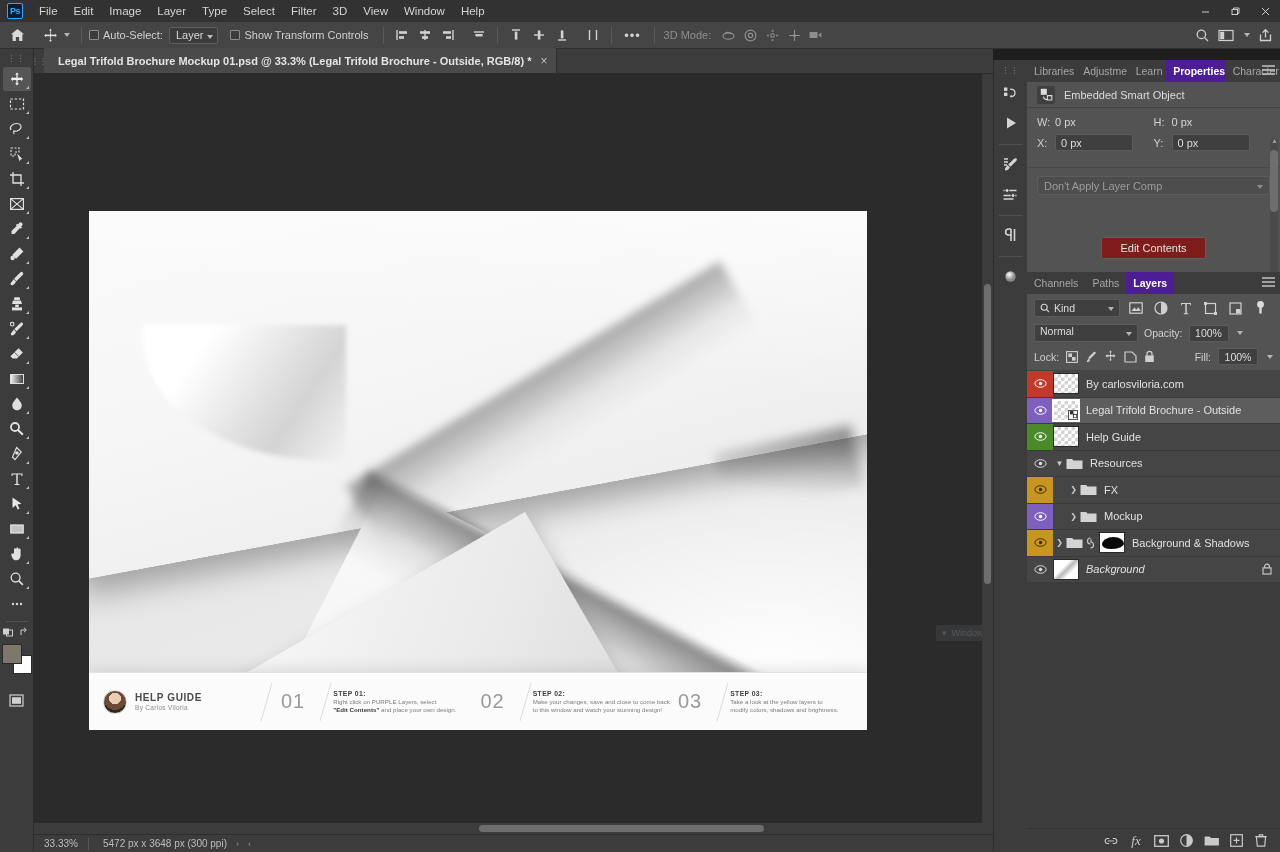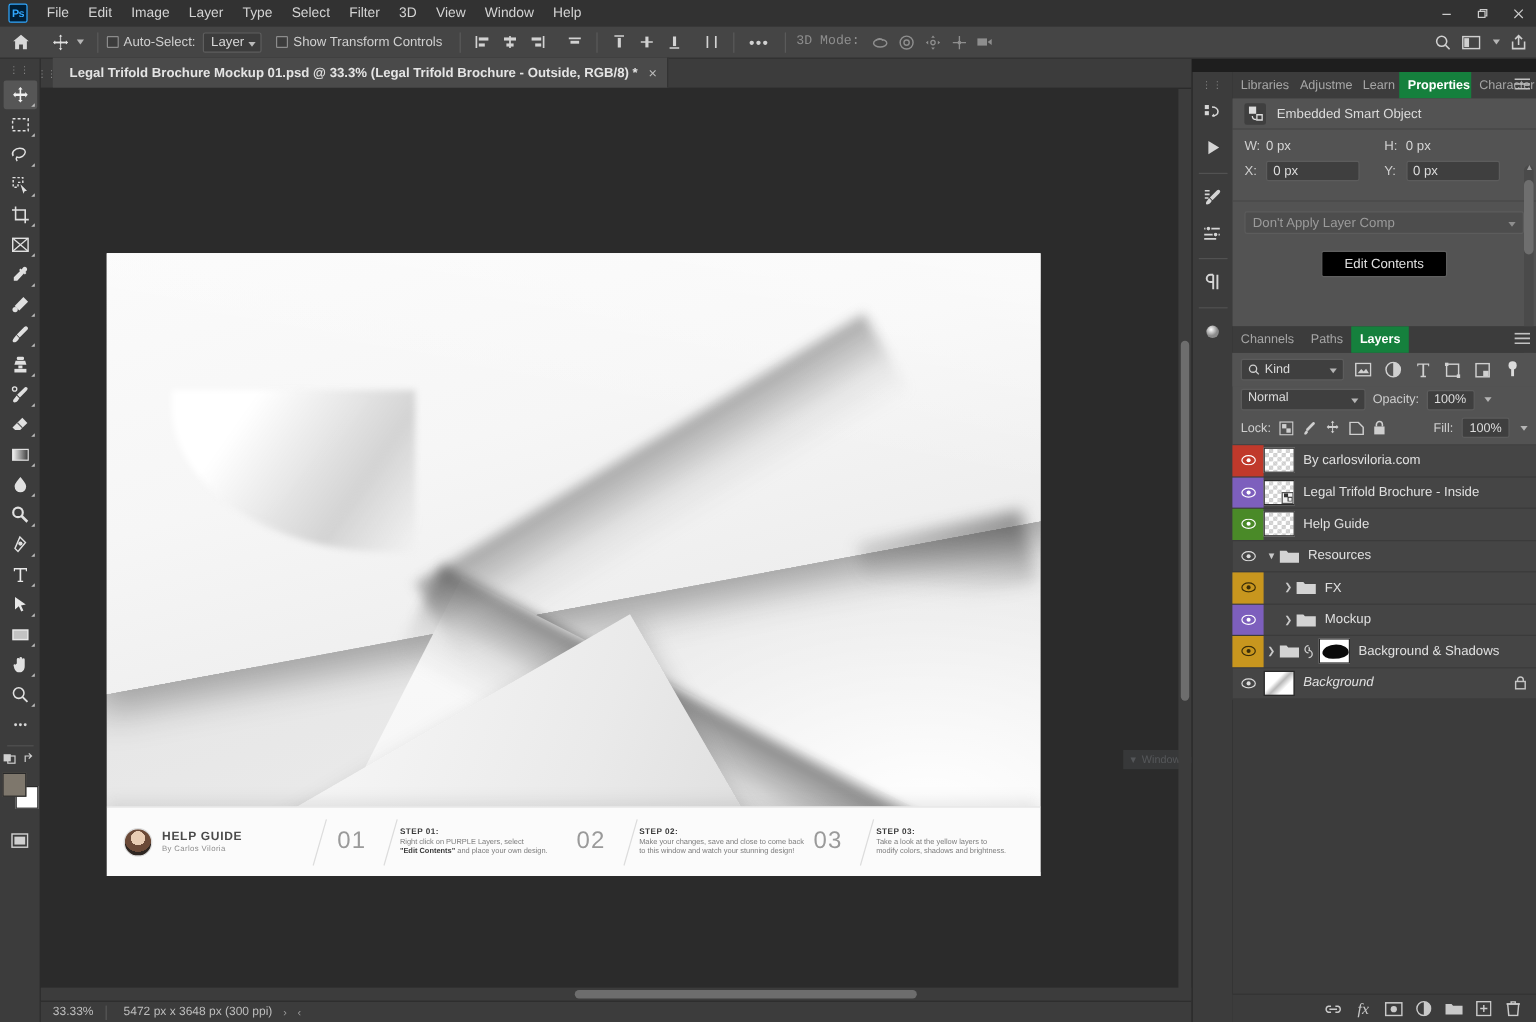--- a/index.html
+++ b/index.html
@@ -58,21 +58,21 @@
   .ob-select::after {
     content: ""; position: absolute; right: 4px; top: 7px;
     border-left: 3.5px solid transparent; border-right: 3.5px solid transparent;
     border-top: 4px solid #bbb;
   }
   .align-group { display: flex; align-items: center; gap: 1px; }
   .ob-ic {
     width: 22px; height: 22px; display: flex; align-items: center;
     justify-content: center; border-radius: 2px;
   }
-  .ob-3dlabel { color: #8e8e8e; margin: 0 6px 0 2px; font-family: Liberation Mono, monospace; }
+  .ob-3dlabel { color: #8e8e8e; margin: 0 6px 0 2px; }
   .ob-right { position: absolute; right: 4px; display: flex; align-items: center; gap: 2px; }
 
   
   .toolbar {
     position: absolute; left: 0; top: 49px; width: 34px; height: 803px;
     background: #3c3c3c; padding-top: 5px;
     display: flex; flex-direction: column; align-items: center;
     border-right: 1px solid #2b2b2b;
   }
   .tool {
@@ -258,21 +258,21 @@
     background: #3c3c3c;
   }
   .panel-tabs {
     height: 22px; background: #3c3c3c; display: flex; align-items: stretch;
     font-size: 10.5px; position: relative;
   }
   .ptab {
     padding: 0 7px; display: flex; align-items: center; color: #a7a7a7;
     white-space: nowrap; overflow: hidden;
   }
-  .ptab.active { background: #15803d; color: #ffffff; font-weight: bold; }
+  .ptab.active { background: #4c1d95; color: #ffffff; font-weight: bold; }
   .panel-menu {
     position: absolute; right: 5px; top: 5px; color: #bdbdbd; font-size: 11px;
     line-height: 11px;
   }
   .panel-body { background: #535353; }
 
   
   .prop-head {
     height: 26px; display: flex; align-items: center; gap: 9px;
     padding: 0 10px; border-bottom: 1px solid #444;
@@ -299,22 +299,22 @@
     border-radius: 2px; display: flex; align-items: center; padding: 0 16px 0 6px;
     font-size: 11px; color: #9b9b9b; position: relative;
   }
   .pselect::after {
     content: ""; position: absolute; right: 6px; top: 8px;
     border-left: 3.5px solid transparent; border-right: 3.5px solid transparent;
     border-top: 4px solid #8e8e8e;
   }
   .pbtn-wrap { display: flex; justify-content: center; padding: 14px 0 10px 0; }
   .pbtn {
-    background: #000000; border: 1px solid #5f5f5f; border-radius: 2px;
-    padding: 4px 18px; font-size: 11px; color: #e0e0e0;
+    background: #7f1d1d; border: 1px solid #5f5f5f; border-radius: 2px;
+    padding: 4px 18px; font-size: 11px; color: #e0e0e0; margin-top: 28px;
   }
   .prop-scroll {
     position: absolute; right: 2px; top: 56px; width: 8px; height: 168px;
   }
   .prop-scroll .ptrack { position: absolute; inset: 0; background: #4a4a4a; border-radius: 4px; }
   .prop-scroll .pthumb {
     position: absolute; left: 0; top: 12px; width: 8px; height: 62px;
     background: #6e6e6e; border-radius: 4px;
   }
   .prop-scroll .pcar { position: absolute; left: 1px; color: #9a9a9a; font-size: 7px; }
@@ -1087,38 +1087,38 @@
           <div class="lcolor" style="background:#c0392b">
             <svg class="eye" viewBox="0 0 14 10">
                 <ellipse cx="7" cy="5" rx="6.2" ry="4.2" fill="none" stroke="#fff" stroke-width="1.1"></ellipse>
                 <circle cx="7" cy="5" r="1.9" fill="#fff"></circle>
               </svg>
           </div>
           <div class="lthumb"></div>
           <div class="lname">By carlosviloria.com</div>
         </div>
 
-
-        <div class="layer-row">
+        <div class="layer-row selected">
           <div class="lcolor" style="background:#7d5fbd">
             <svg class="eye" viewBox="0 0 14 10">
                 <ellipse cx="7" cy="5" rx="6.2" ry="4.2" fill="none" stroke="#fff" stroke-width="1.1"></ellipse>
                 <circle cx="7" cy="5" r="1.9" fill="#fff"></circle>
               </svg>
           </div>
-          <div class="lthumb">
+          <div class="lthumb selected-thumb">
             <div class="so-badge">
               <svg width="7" height="7" viewBox="0 0 7 7">
                   <rect x="0" y="0" width="3.4" height="3.4" fill="#333"></rect>
                   <rect x="3.4" y="3.4" width="3.4" height="3.4" fill="none" stroke="#333" stroke-width=".9"></rect>
                 </svg>
             </div>
           </div>
-          <div class="lname">Legal Trifold Brochure - Inside</div>
-        </div>
+          <div class="lname">Legal Trifold Brochure - Outside</div>
+        </div>
+
 
         <div class="layer-row">
           <div class="lcolor" style="background:#4a8a28">
             <svg class="eye" viewBox="0 0 14 10">
                 <ellipse cx="7" cy="5" rx="6.2" ry="4.2" fill="none" stroke="#fff" stroke-width="1.1"></ellipse>
                 <circle cx="7" cy="5" r="1.9" fill="#fff"></circle>
               </svg>
           </div>
           <div class="lthumb"></div>
           <div class="lname">Help Guide</div>

